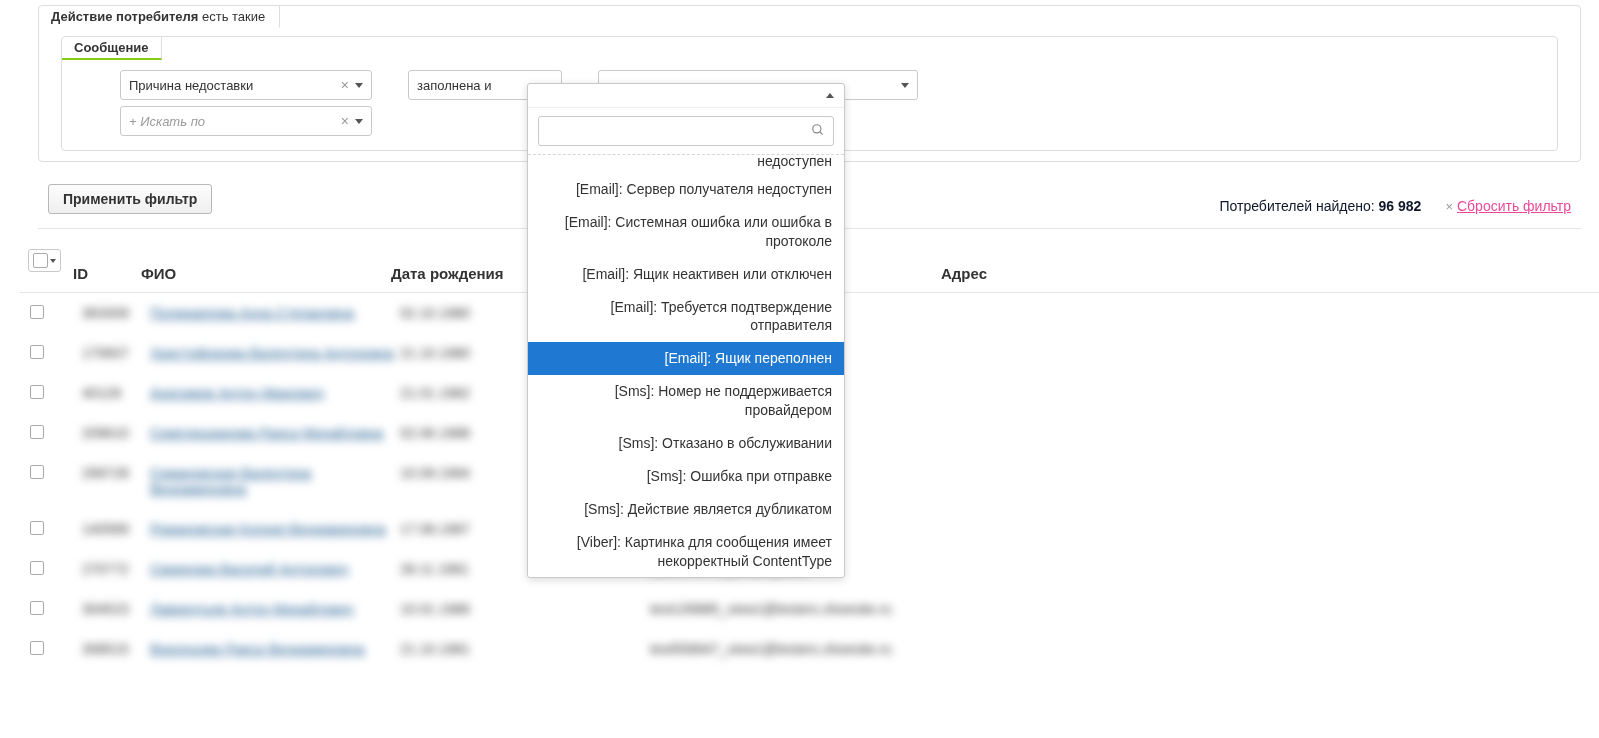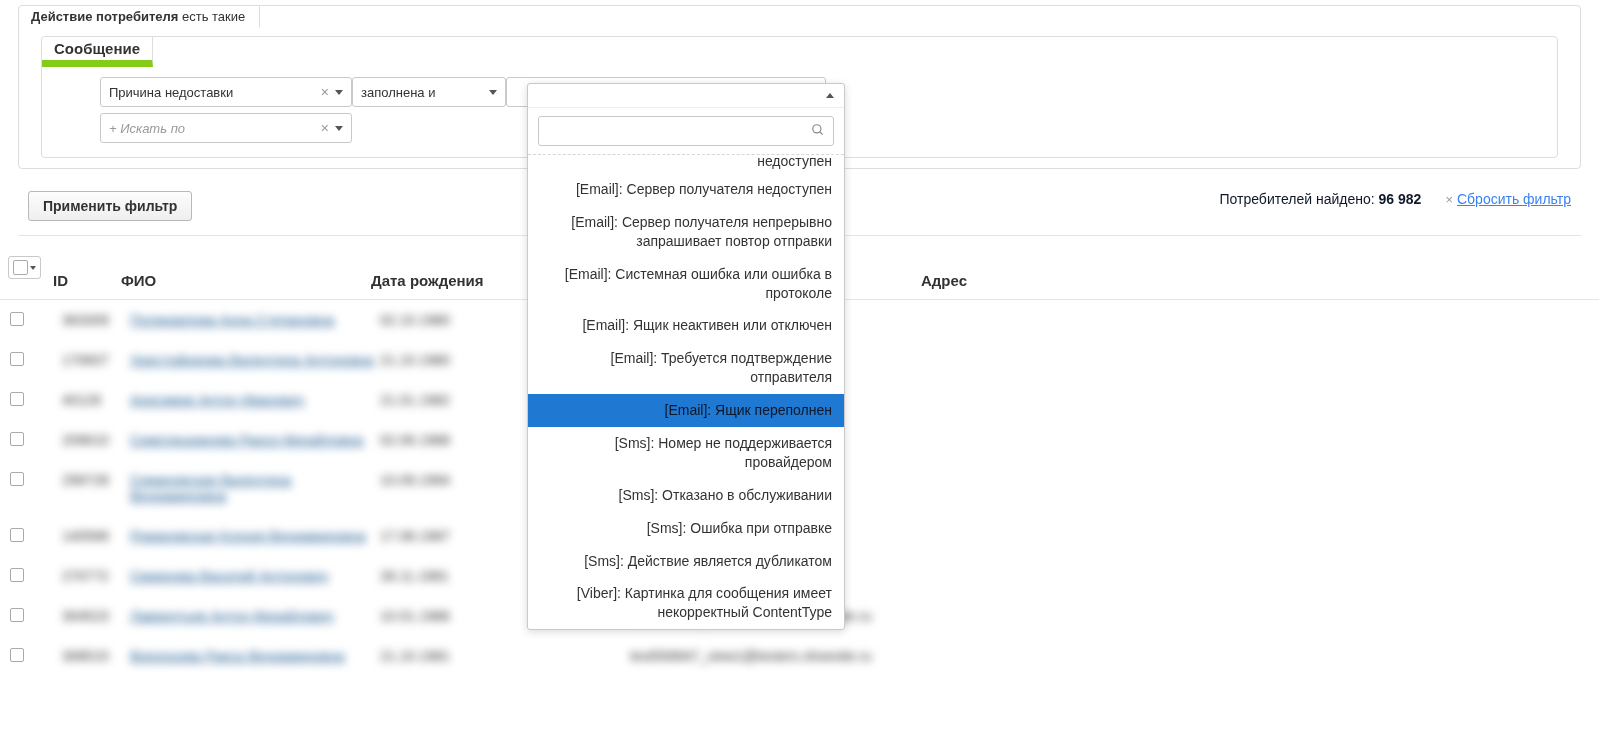--- a/index.html
+++ b/index.html
@@ -1,46 +1,46 @@
 <!DOCTYPE html>
 <html><head>
 <meta charset="utf-8">
 <style>
 * { box-sizing: border-box; margin: 0; padding: 0; }
 body { font-family: "Segoe UI", Arial, sans-serif; font-size: 14px; color: #333; background: #fff; }
-.page { width: 1599px; position: relative; }
+.page { width: 1599px; position: relative; padding-left: 20px; }
 
 
 .filter-panel { margin: 5px 18px 0 18px; border: 1px solid #ddd; border-radius: 4px; padding-bottom: 10px; }
 .panel-tab { display: inline-block; padding: 3px 14px 3px 12px; border-bottom: 1px solid #fff; border-right: 1px solid #ddd; font-size: 13px; position: relative; top: 0; }
 .panel-tab b { font-weight: 700; }
 
 .inner-panel { margin: 8px 22px 0 22px; border: 1px solid #ddd; border-radius: 4px; padding-bottom: 14px; }
-.inner-tab { display: inline-block; padding: 3px 12px; border-bottom: 7px solid #84cc16; border-right: 1px solid #ddd; font-size: 15px; font-weight: 700; }
-
-.filter-row { display: flex; gap: 0; margin: 10px 0 0 58px; }
+.inner-tab { display: inline-block; padding: 3px 12px; border-bottom: 2px solid #84cc16; border-right: 1px solid #ddd; font-size: 13px; font-weight: 700; }
+
+.filter-row { display: flex; gap: 36px; margin: 10px 0 0 58px; }
 
 .combo { position: relative; display: inline-flex; align-items: center; border: 1px solid #c9c9c9; border-radius: 3px; height: 30px; background: #fff; padding: 0 8px; }
 .combo.w1 { width: 252px; }
 .combo.w2 { width: 154px; }
 .combo.w3 { width: 320px; }
 .combo .label { flex: 1; font-size: 13px; color: #333; white-space: nowrap; overflow: hidden; text-overflow: ellipsis; }
 .combo .placeholder { color: #9a9a9a; font-style: italic; }
 .combo .actions { display: flex; align-items: center; gap: 6px; color: #8a8a8a; }
 .combo .x { font-size: 14px; cursor: pointer; color: #999; }
 .combo .caret { width: 0; height: 0; border-left: 4px solid transparent; border-right: 4px solid transparent; border-top: 5px solid #555; display: inline-block; }
 .addrow { margin: 6px 0 0 58px; }
 
 
-.apply-bar { display: flex; align-items: flex-start; margin: 12px 18px 0 18px; border-bottom: 1px solid #e5e5e5; padding: 10px 10px 14px 10px; }
+.apply-bar { display: flex; align-items: flex-end; margin: 12px 18px 0 18px; border-bottom: 1px solid #e5e5e5; padding: 10px 10px 14px 10px; }
 .apply-btn { display: inline-block; padding: 6px 14px; border: 1px solid #b8b8b8; border-radius: 3px; background: linear-gradient(#fdfdfd,#efefef); font-size: 14px; font-weight: 600; color: #333; cursor: pointer; }
 .spacer { flex: 1; }
 .found { font-size: 14px; color: #0f172a; margin-right: 24px; }
 .found b { font-weight: 700; }
-.reset { color: #3b82f6; text-decoration: underline; font-size: 14px; cursor: pointer; }
+.reset { color: #ec4899; text-decoration: underline; font-size: 14px; cursor: pointer; }
 .reset-x { color: #999; margin-right: 4px; font-size: 13px; }
 
 
 .table { width: 100%; }
 .thead { display: flex; align-items: center; border-bottom: 1px solid #e5e5e5; padding: 10px 0 10px 0; }
 .thead .cell { font-weight: 700; font-size: 15px; margin-top: 26px; }
 .col-check { width: 50px; padding-left: 10px; display: flex; align-items: center; gap: 2px; }
 .col-check .chk { width: 15px; height: 15px; border: 1px solid #aaa; background: #fff; border-radius: 2px; display: inline-block; }
 .col-check .mini-caret { width: 0; height: 0; border-left: 3px solid transparent; border-right: 3px solid transparent; border-top: 4px solid #555; display: inline-block; }
 .col-check.boxed { border: 1px solid #c9c9c9; border-radius: 3px; padding: 3px 4px; width: auto; margin-left: 8px; }
@@ -59,21 +59,21 @@
 
 .dropdown { position: absolute; left: 527px; top: 78px; width: 318px; background: #fff; border: 1px solid #c9c9c9; border-radius: 3px; box-shadow: 0 2px 8px rgba(0,0,0,0.15); z-index: 50; }
 .dropdown .trigger { height: 24px; display: flex; align-items: center; justify-content: flex-end; padding: 0 10px; border-bottom: 1px solid #eee; }
 .dropdown .trigger .up-caret { width: 0; height: 0; border-left: 4px solid transparent; border-right: 4px solid transparent; border-bottom: 5px solid #555; }
 .dropdown .search-wrap { padding: 8px 10px; border-bottom: 1px dashed #d6d6d6; }
 .dropdown .search-box { display: flex; align-items: center; border: 1px solid #c9c9c9; border-radius: 3px; height: 30px; padding: 0 8px; }
 .dropdown .search-box input { flex: 1; border: none; outline: none; font-size: 13px; }
 .dropdown .search-box .mag { color: #888; font-size: 15px; }
 .dropdown .list { max-height: 480px; overflow: hidden; text-align: right; }
 .dropdown .opt { padding: 7px 12px; font-size: 14px; line-height: 1.35; cursor: pointer; }
-.dropdown .opt.sel { background: #1f78d1; color: #0f172a; }
+.dropdown .opt.sel { background: #1f78d1; color: #ffffff; }
 .dropdown .cutoff { padding: 0 12px 4px 12px; font-size: 14px; color: #333; margin-top: -2px; text-align: right; }
 </style>
 </head>
 <body>
 
 <div class="page">
 
   <div class="filter-panel">
     <div class="panel-tab">
       <b>Действие потребителя</b><span> есть такие</span>
@@ -246,21 +246,20 @@
           <svg width="14" height="14" viewBox="0 0 24 24" fill="none" stroke="#888" stroke-width="2">
               <circle cx="10" cy="10" r="7"></circle>
               <line x1="20" y1="20" x2="15" y2="15"></line>
             </svg>
         </span>
       </div>
     </div>
     <div class="cutoff">недоступен</div>
     <div class="list" id="dd-list">
         <div class="opt">[Email]: Сервер получателя недоступен</div>
-        <div class="opt">[Email]: Сервер получателя непрерывно запрашивает повтор отправки</div>
         <div class="opt">[Email]: Системная ошибка или ошибка в протоколе</div>
         <div class="opt">[Email]: Ящик неактивен или отключен</div>
         <div class="opt">[Email]: Требуется подтверждение отправителя</div>
         <div class="opt sel">[Email]: Ящик переполнен</div>
         <div class="opt">[Sms]: Номер не поддерживается провайдером</div>
         <div class="opt">[Sms]: Отказано в обслуживании</div>
         <div class="opt">[Sms]: Ошибка при отправке</div>
         <div class="opt">[Sms]: Действие является дубликатом</div>
         <div class="opt">[Viber]: Картинка для сообщения имеет некорректный ContentType</div>
       </div>

